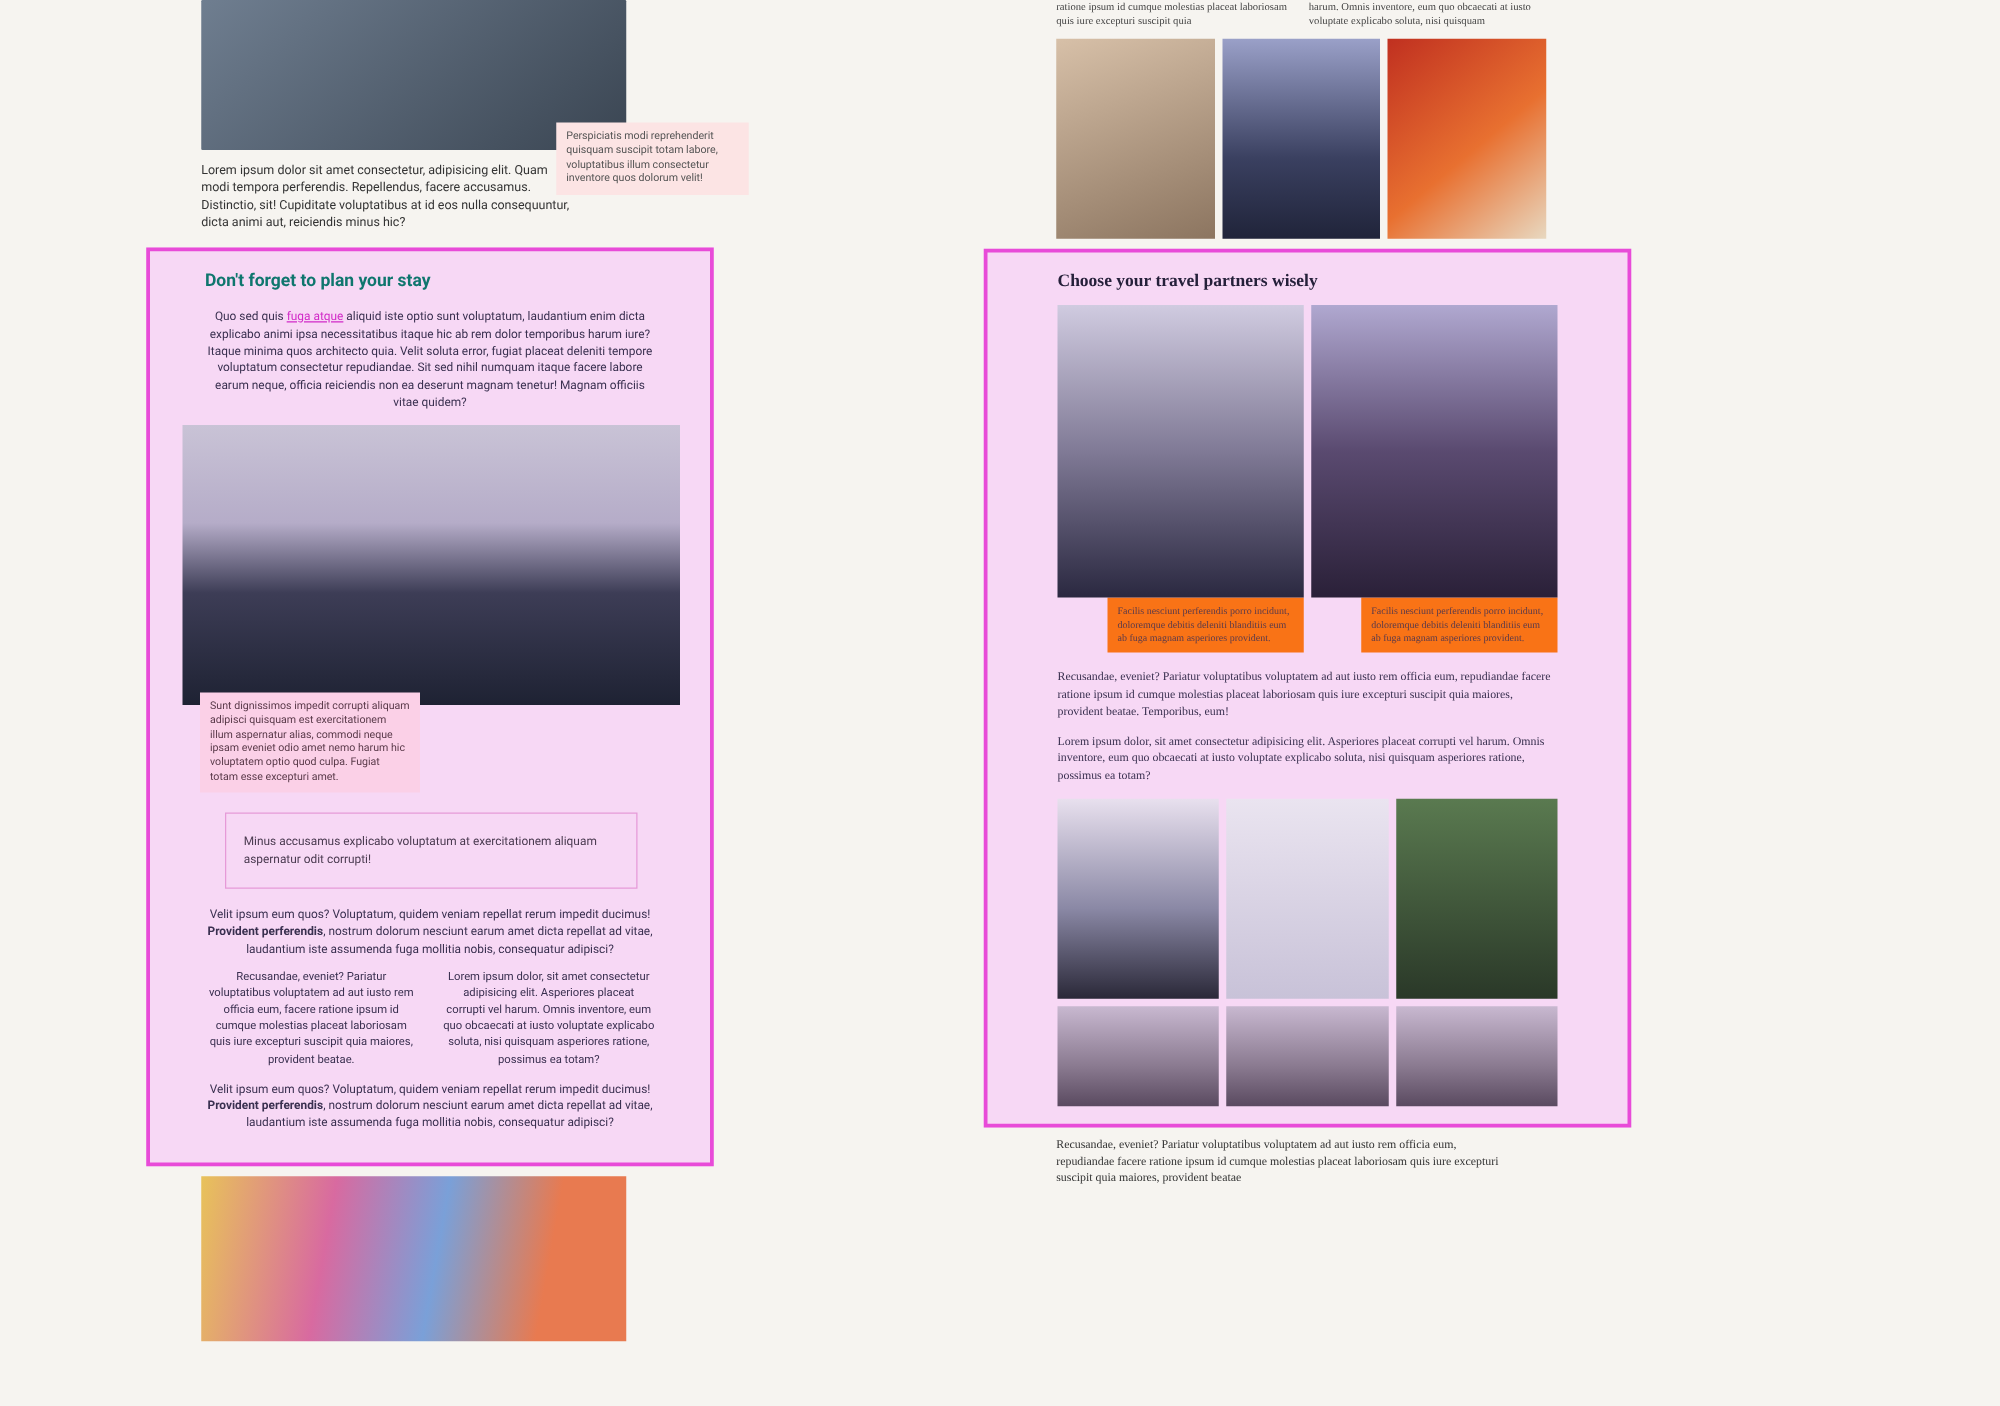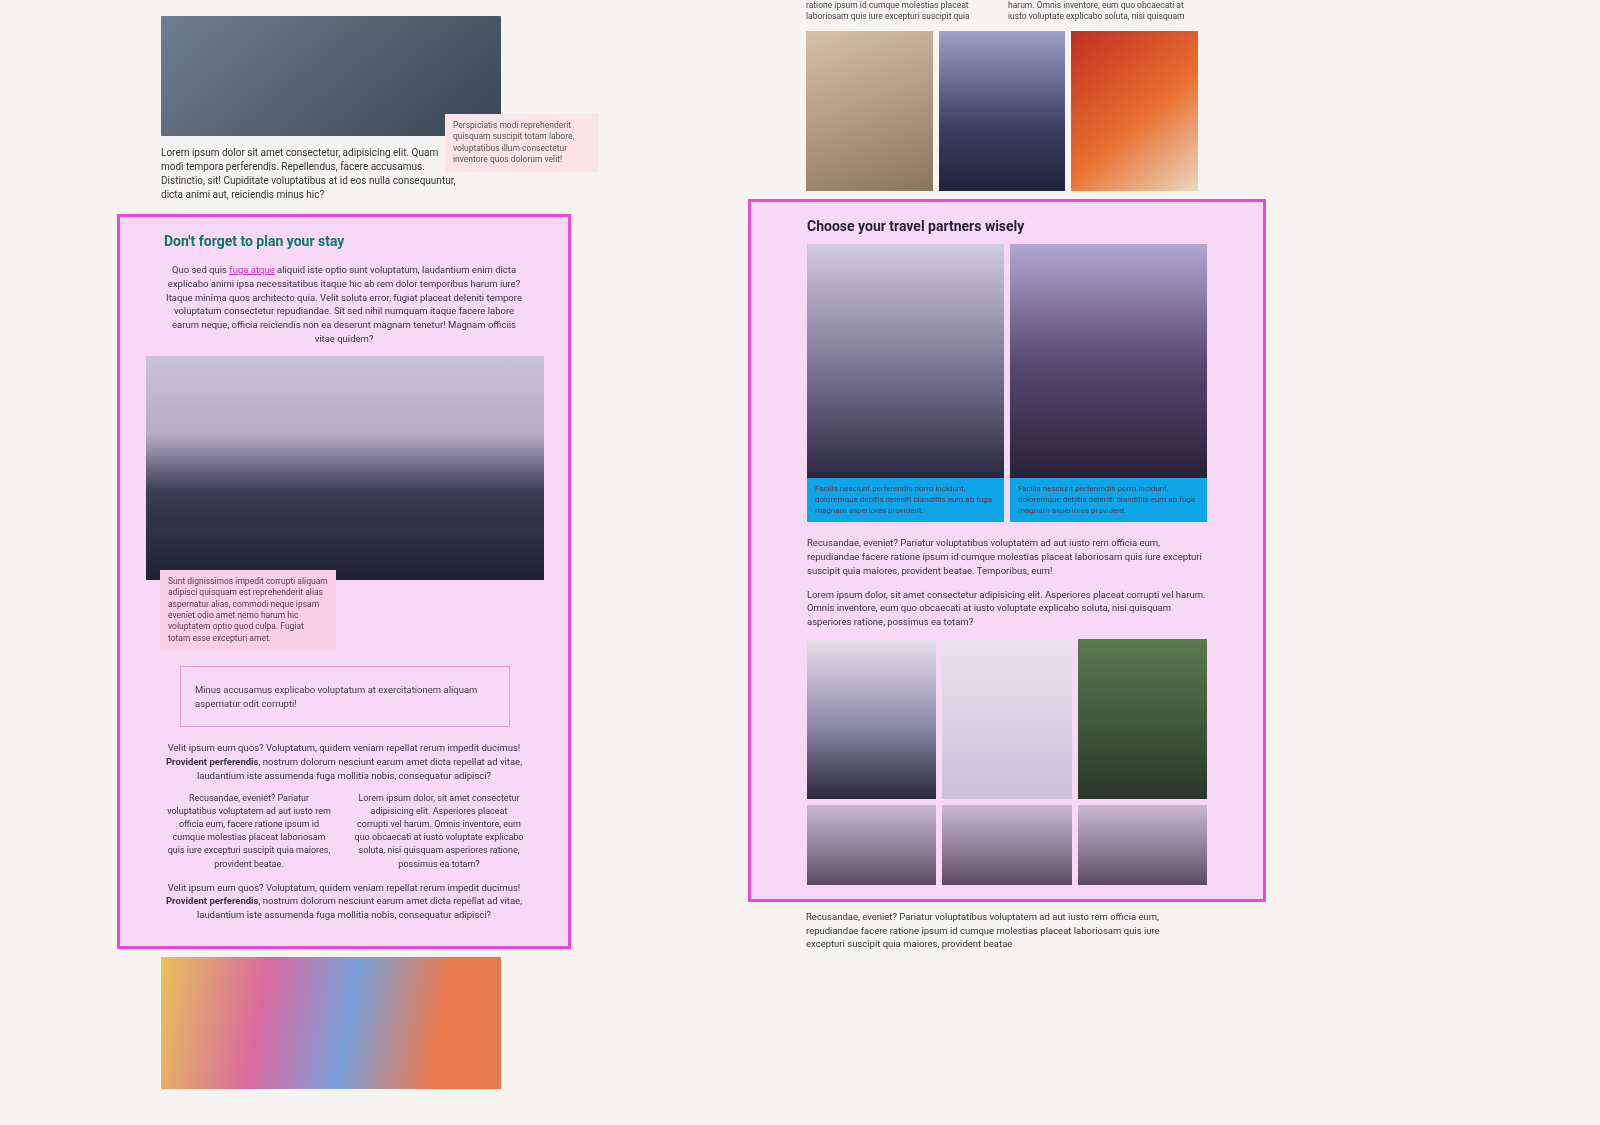--- a/index.html
+++ b/index.html
@@ -13,21 +13,21 @@
     width: 1600px;
     height: 1125px;
     position: relative;
     background: #f6f4f0;
     overflow: hidden;
   }
   
   .col-left {
     position: absolute;
     left: 117px;
-    top: 16px;
+    top: 0;
     width: 482px;
   }
 
   .hero-img {
     width: 340px;
     height: 120px;
     margin-left: 44px;
     background: linear-gradient(140deg,#6f7e90,#3a4552);
     border-radius:1px;
   }
@@ -124,23 +124,24 @@
     width: 340px;
     height: 132px;
     margin-left:44px;
     margin-top:8px;
     background: linear-gradient(100deg,#e8c25a 0%,#d86aa0 30%,#7aa0d8 55%,#e87a50 80%);
   }
 
   
   .col-right {
     position:absolute;
-    left: 748px;
+    left: 787px;
     top:0;
     width: 450px;
+    font-family: Liberation Serif, serif;
   }
   .top-captions {
     display:flex;
     gap:12px;
     padding-left:58px;
     font-size:8.5px;
     line-height:1.35;
     color:#444;
     margin-bottom:8px;
   }
@@ -184,26 +185,27 @@
     flex:1;
     height: 234px;
     position:relative;
     background:#555;
   }
   .duo .dtile.walk { background: linear-gradient(to bottom,#d0cbe0 0%,#807a96 50%,#2a2840 100%); }
   .duo .dtile.dusk { background: linear-gradient(to bottom,#b0a8d0 0%,#5a4a70 50%,#2a2038 100%); }
   .duo-caps { display:flex; gap:6px; margin-top:0; }
   .duo-caps .cap {
     flex:1;
-    background:#0ea5e9;
+    background:#f97316;
     font-size:8px;
     line-height:1.35;
     padding:6px 8px;
     color:#5a3a4a;
     margin-right:0;
+    margin-left:40px;
   }
   .r-para {
     font-size:9.5px;
     line-height:1.45;
     color:#3a3050;
     margin-top:14px;
     margin-bottom:10px;
   }
   .trio {
     display:flex;
@@ -248,21 +250,21 @@
       <div class="hero-callout">Perspiciatis modi reprehenderit quisquam suscipit totam labore, voluptatibus illum consectetur inventore quos dolorum velit!</div>
       <div class="hero-text">Lorem ipsum dolor sit amet consectetur, adipisicing elit. Quam modi tempora perferendis. Repellendus, facere accusamus. Distinctio, sit! Cupiditate voluptatibus at id eos nulla consequuntur, dicta animi aut, reiciendis minus hic?</div>
     </div>
 
     <div class="pink-box">
       <h2>Don't forget to plan your stay</h2>
       <div class="intro">
         <span>Quo sed quis </span><a href="#">fuga atque</a><span> aliquid iste optio sunt voluptatum, laudantium enim dicta explicabo animi ipsa necessitatibus itaque hic ab rem dolor temporibus harum iure? Itaque minima quos architecto quia. Velit soluta error, fugiat placeat deleniti tempore voluptatum consectetur repudiandae. Sit sed nihil numquam itaque facere labore earum neque, officia reiciendis non ea deserunt magnam tenetur! Magnam officiis vitae quidem?</span>
       </div>
       <div class="mountain-img"></div>
-      <div class="mountain-caption">Sunt dignissimos impedit corrupti aliquam adipisci quisquam est reprehenderit alias aspernatur alias, commodi neque ipsam eveniet odio amet nemo harum hic voluptatem optio quod culpa. Fugiat totam esse excepturi amet.</div>
+      <div class="mountain-caption">Sunt dignissimos impedit corrupti aliquam adipisci quisquam est exercitationem illum aspernatur alias, commodi neque ipsam eveniet odio amet nemo harum hic voluptatem optio quod culpa. Fugiat totam esse excepturi amet.</div>
 
       <div class="quote-box">Minus accusamus explicabo voluptatum at exercitationem aliquam aspernatur odit corrupti!</div>
 
       <div class="para">
         <span>Velit ipsum eum quos? Voluptatum, quidem veniam repellat rerum impedit ducimus! </span><b>Provident perferendis</b><span>, nostrum dolorum nesciunt earum amet dicta repellat ad vitae, laudantium iste assumenda fuga mollitia nobis, consequatur adipisci?</span>
       </div>
 
       <div class="two-col">
         <div class="para">Recusandae, eveniet? Pariatur voluptatibus voluptatem ad aut iusto rem officia eum, facere ratione ipsum id cumque molestias placeat laboriosam quis iure excepturi suscipit quia maiores, provident beatae.</div>
         <div class="para">Lorem ipsum dolor, sit amet consectetur adipisicing elit. Asperiores placeat corrupti vel harum. Omnis inventore, eum quo obcaecati at iusto voluptate explicabo soluta, nisi quisquam asperiores ratione, possimus ea totam?</div>

